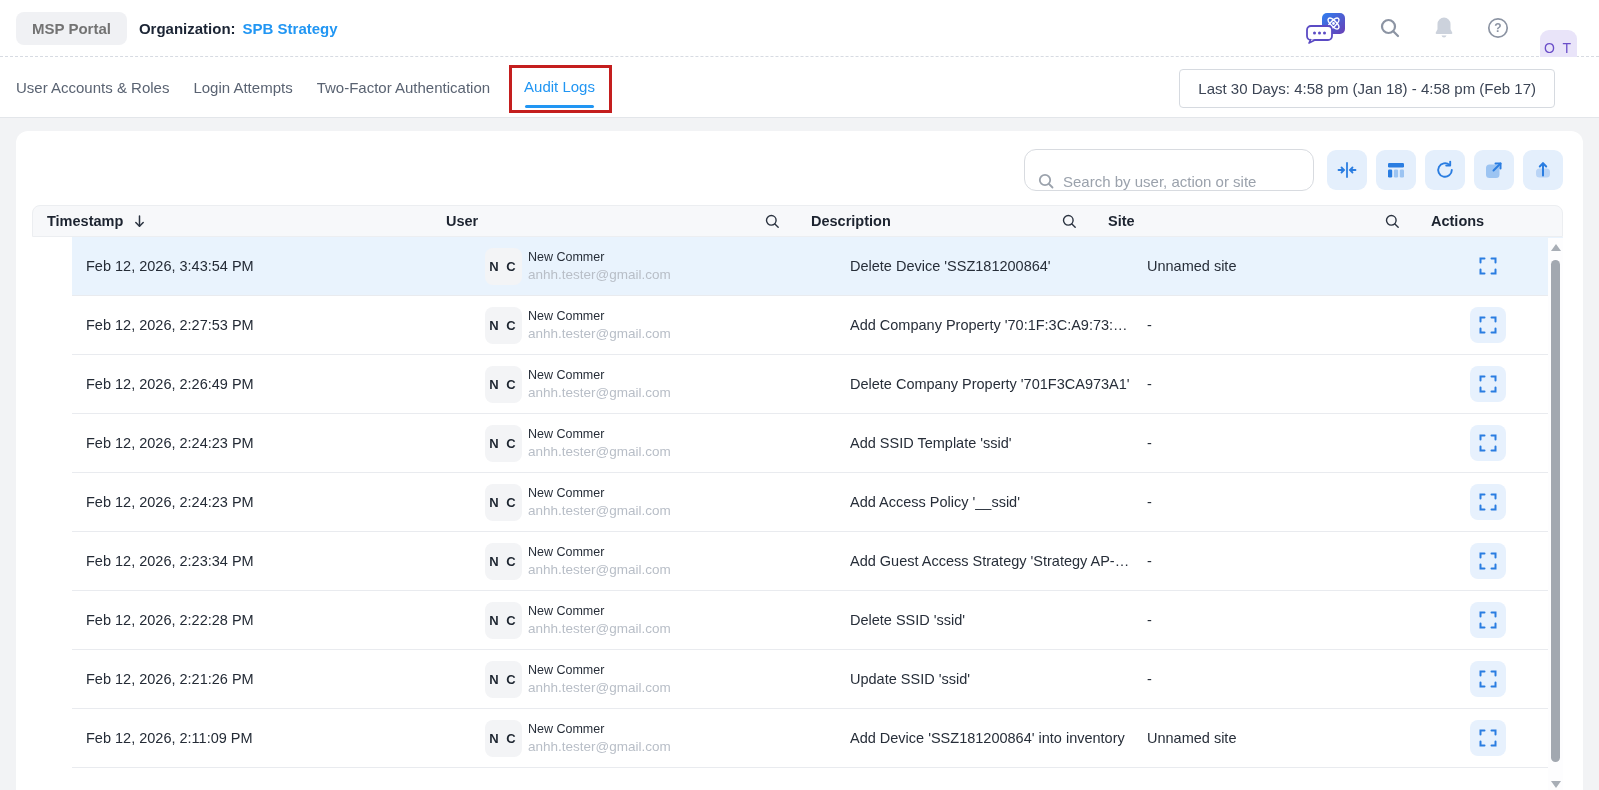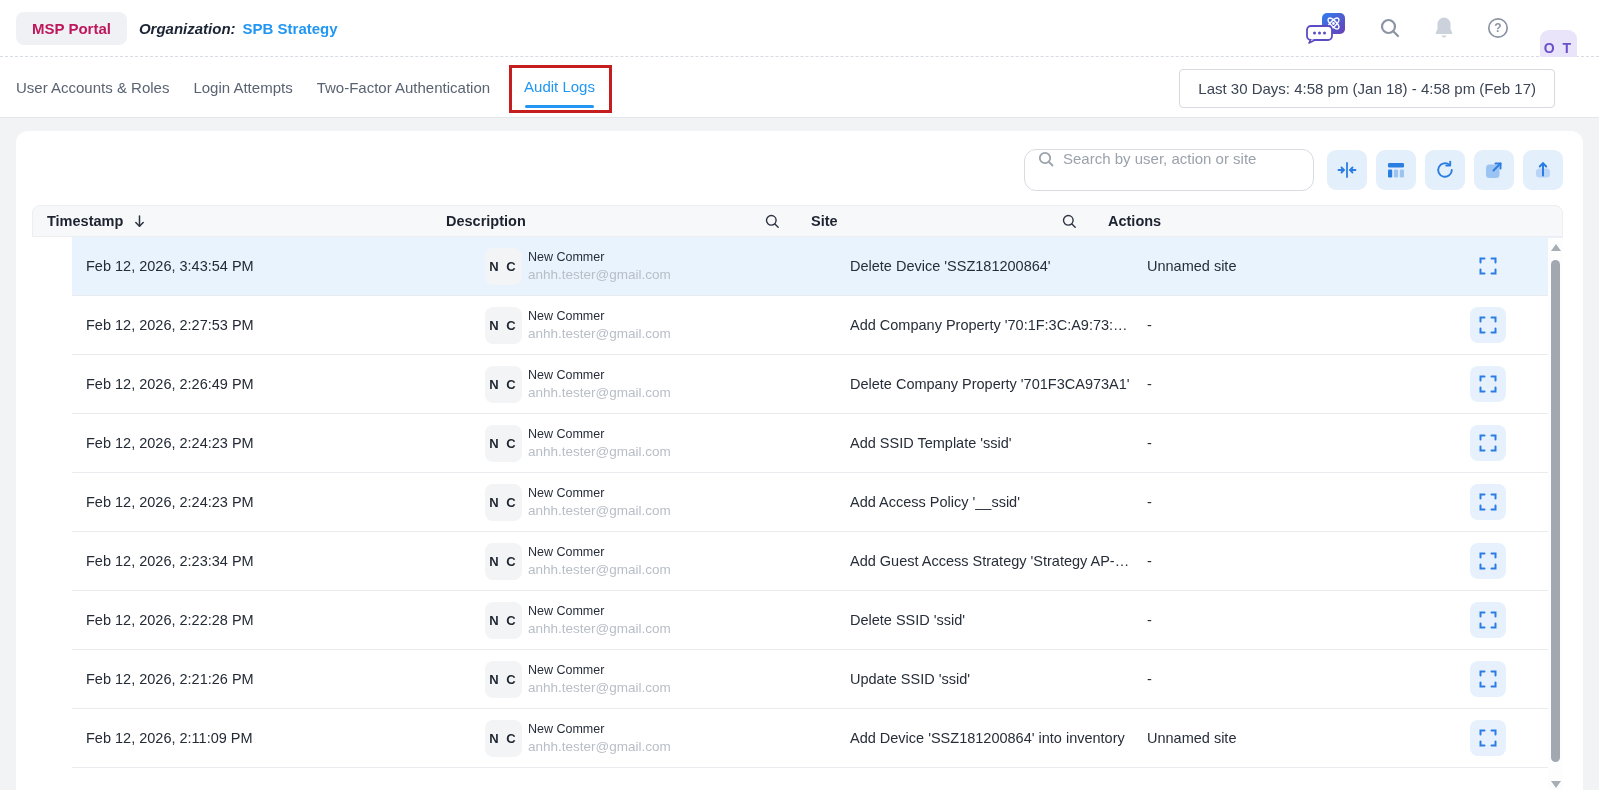--- a/index.html
+++ b/index.html
@@ -10,34 +10,34 @@
     color:#222a35;
   }
   
   .top-header {
     height:57px; background:#fff;
     border-bottom:1px dashed #d7dbe2;
     display:flex; align-items:center;
     padding:0 22px 0 16px;
   }
   .portal-btn {
-    background:#f0f1f4; color:#be185d;
+    background:#f0f1f4; color:#737373;
     font-weight:700; font-size:15px;
     border:none; border-radius:8px;
     padding:8px 16px; cursor:pointer;
   }
   .org-wrap { display:flex; align-items:center; gap:7px; margin-left:12px; }
-  .org-label { font-weight:700; font-size:15px; color:#1b2434;font-style:italic; }
+  .org-label { font-weight:700; font-size:15px; color:#1b2434; }
   .org-value { font-weight:700; font-size:15px; color:#2196f3; cursor:pointer; }
   .header-right { margin-left:auto; display:flex; align-items:center; gap:30px; }
   .hicon { display:flex; align-items:center; justify-content:center; cursor:pointer; }
   .avatar {
     width:37px; height:37px; border-radius:9px;
     background:#e9e4f9; color:#6b4ec9;
-    font-weight:700; font-size:14px; letter-spacing:2px;
+    font-weight:400; font-size:14px; letter-spacing:2px;
     display:flex; align-items:center; justify-content:center; cursor:pointer;margin-top:40px;
   }
   
   .tab-bar {
     height:61px; background:#fff;
     border-bottom:1px solid #e3e6ea;
     display:flex; align-items:center;
     padding:0 16px; position:relative;
   }
   .tabs { display:flex; align-items:center; gap:24px;justify-content:center; }
@@ -65,21 +65,21 @@
   
   .main { padding:13px 16px 0; }
   .card {
     background:#fff; border-radius:12px 12px 0 0;
     height:660px; padding:18px 20px 0 16px;
   }
   .toolbar { display:flex; justify-content:flex-end; align-items:center; gap:9px; margin-bottom:14px; }
   .search-box {
     width:290px; height:42px;
     border:1px solid #d8dbe0; border-radius:12px;
-    display:flex; align-items:flex-start; gap:8px;
+    display:flex; align-items:flex-end; gap:8px;
     padding:0 12px; margin-right:4px; background:#fff;
   }
   .search-box input {
     border:none; outline:none; flex:1;
     font-size:15px; color:#3c4555; background:transparent;
     font-family:"Liberation Sans", sans-serif;
   }
   .search-box input::placeholder { color:#9ba2ac; }
   .tool-btn {
     width:40px; height:40px; border:none; border-radius:9px;
@@ -253,20 +253,27 @@
 
       <div class="tgrid thead">
         <div class="th first">
           <span>Timestamp</span>
           <svg width="15" height="15" viewBox="0 0 15 15" fill="none" stroke="#2b3340" stroke-width="1.5" stroke-linecap="round" stroke-linejoin="round">
             <path d="M7.5 2v10"></path>
               <path d="M3.8 8.5 7.5 12.2 11.2 8.5"></path>
           </svg>
         </div>
         <div class="th searchable">
+          <span>User</span>
+          <svg width="17" height="17" viewBox="0 0 17 17" fill="none" stroke="#2b3340" stroke-width="1.4" stroke-linecap="round">
+            <circle cx="7.3" cy="7.3" r="4.8"></circle>
+              <path d="M10.9 10.9 14.2 14.2"></path>
+          </svg>
+        </div>
+        <div class="th searchable">
           <span>Description</span>
           <svg width="17" height="17" viewBox="0 0 17 17" fill="none" stroke="#2b3340" stroke-width="1.4" stroke-linecap="round">
             <circle cx="7.3" cy="7.3" r="4.8"></circle>
               <path d="M10.9 10.9 14.2 14.2"></path>
           </svg>
         </div>
         <div class="th searchable">
           <span>Site</span>
           <svg width="17" height="17" viewBox="0 0 17 17" fill="none" stroke="#2b3340" stroke-width="1.4" stroke-linecap="round">
             <circle cx="7.3" cy="7.3" r="4.8"></circle>

